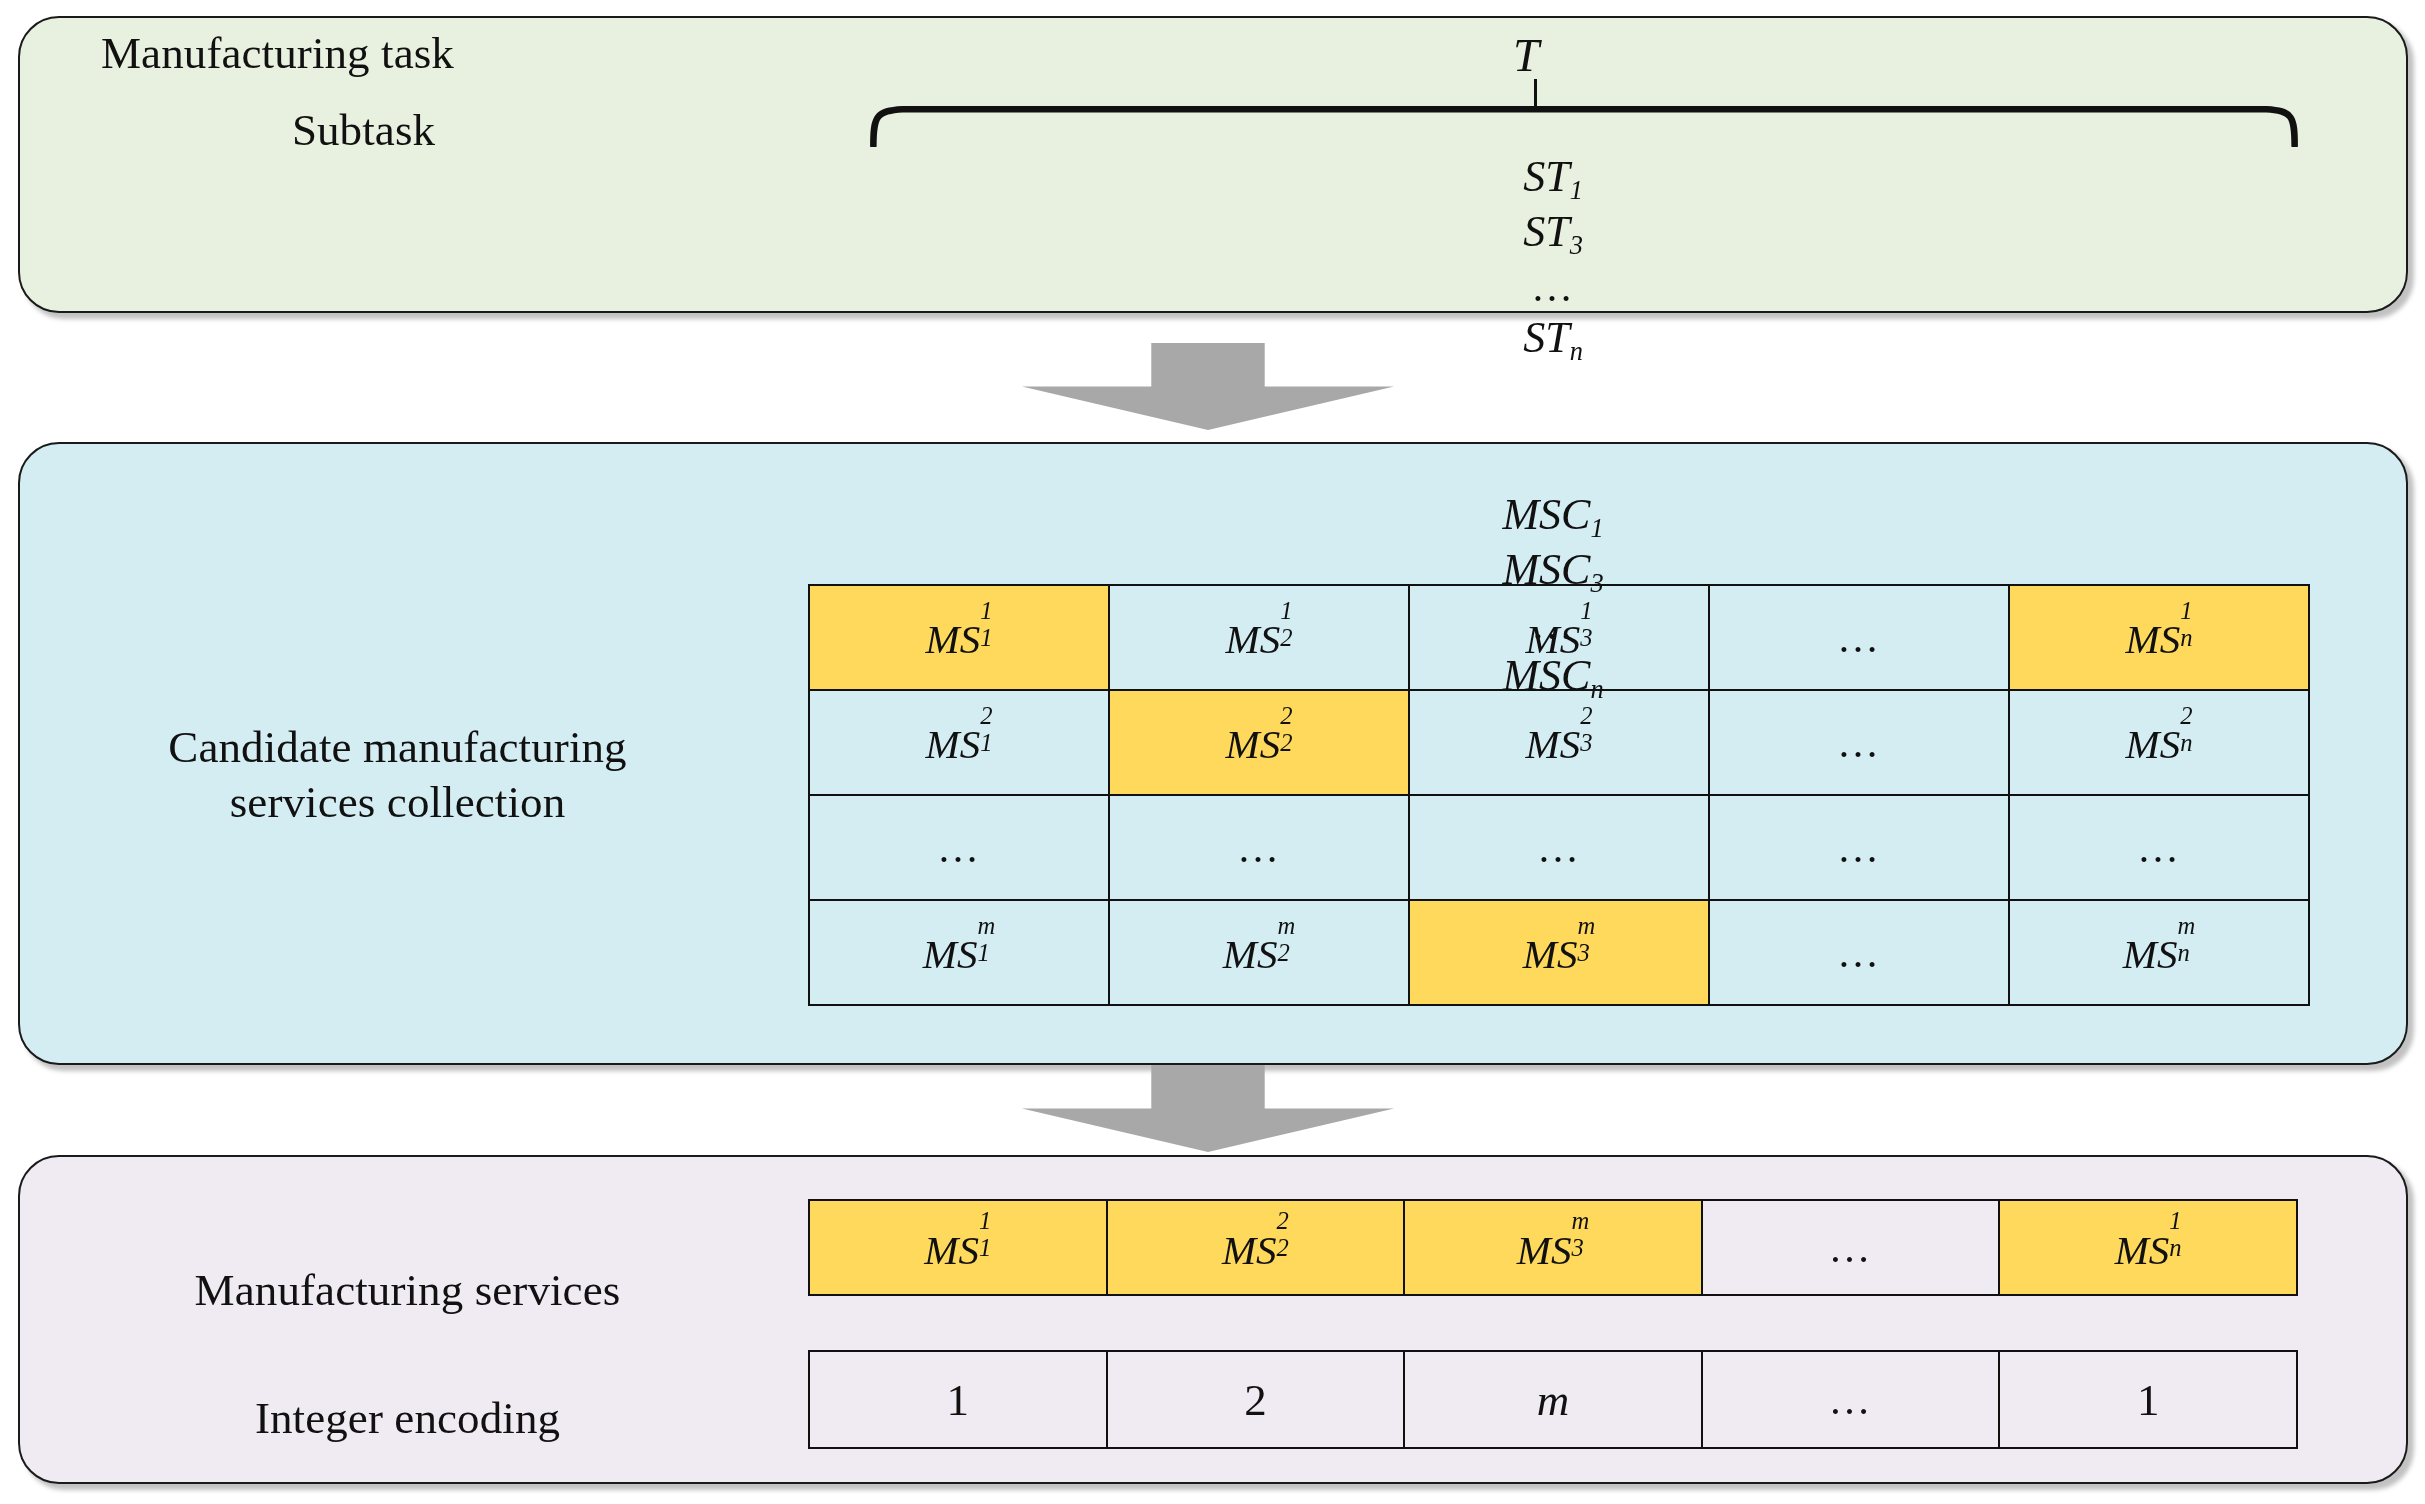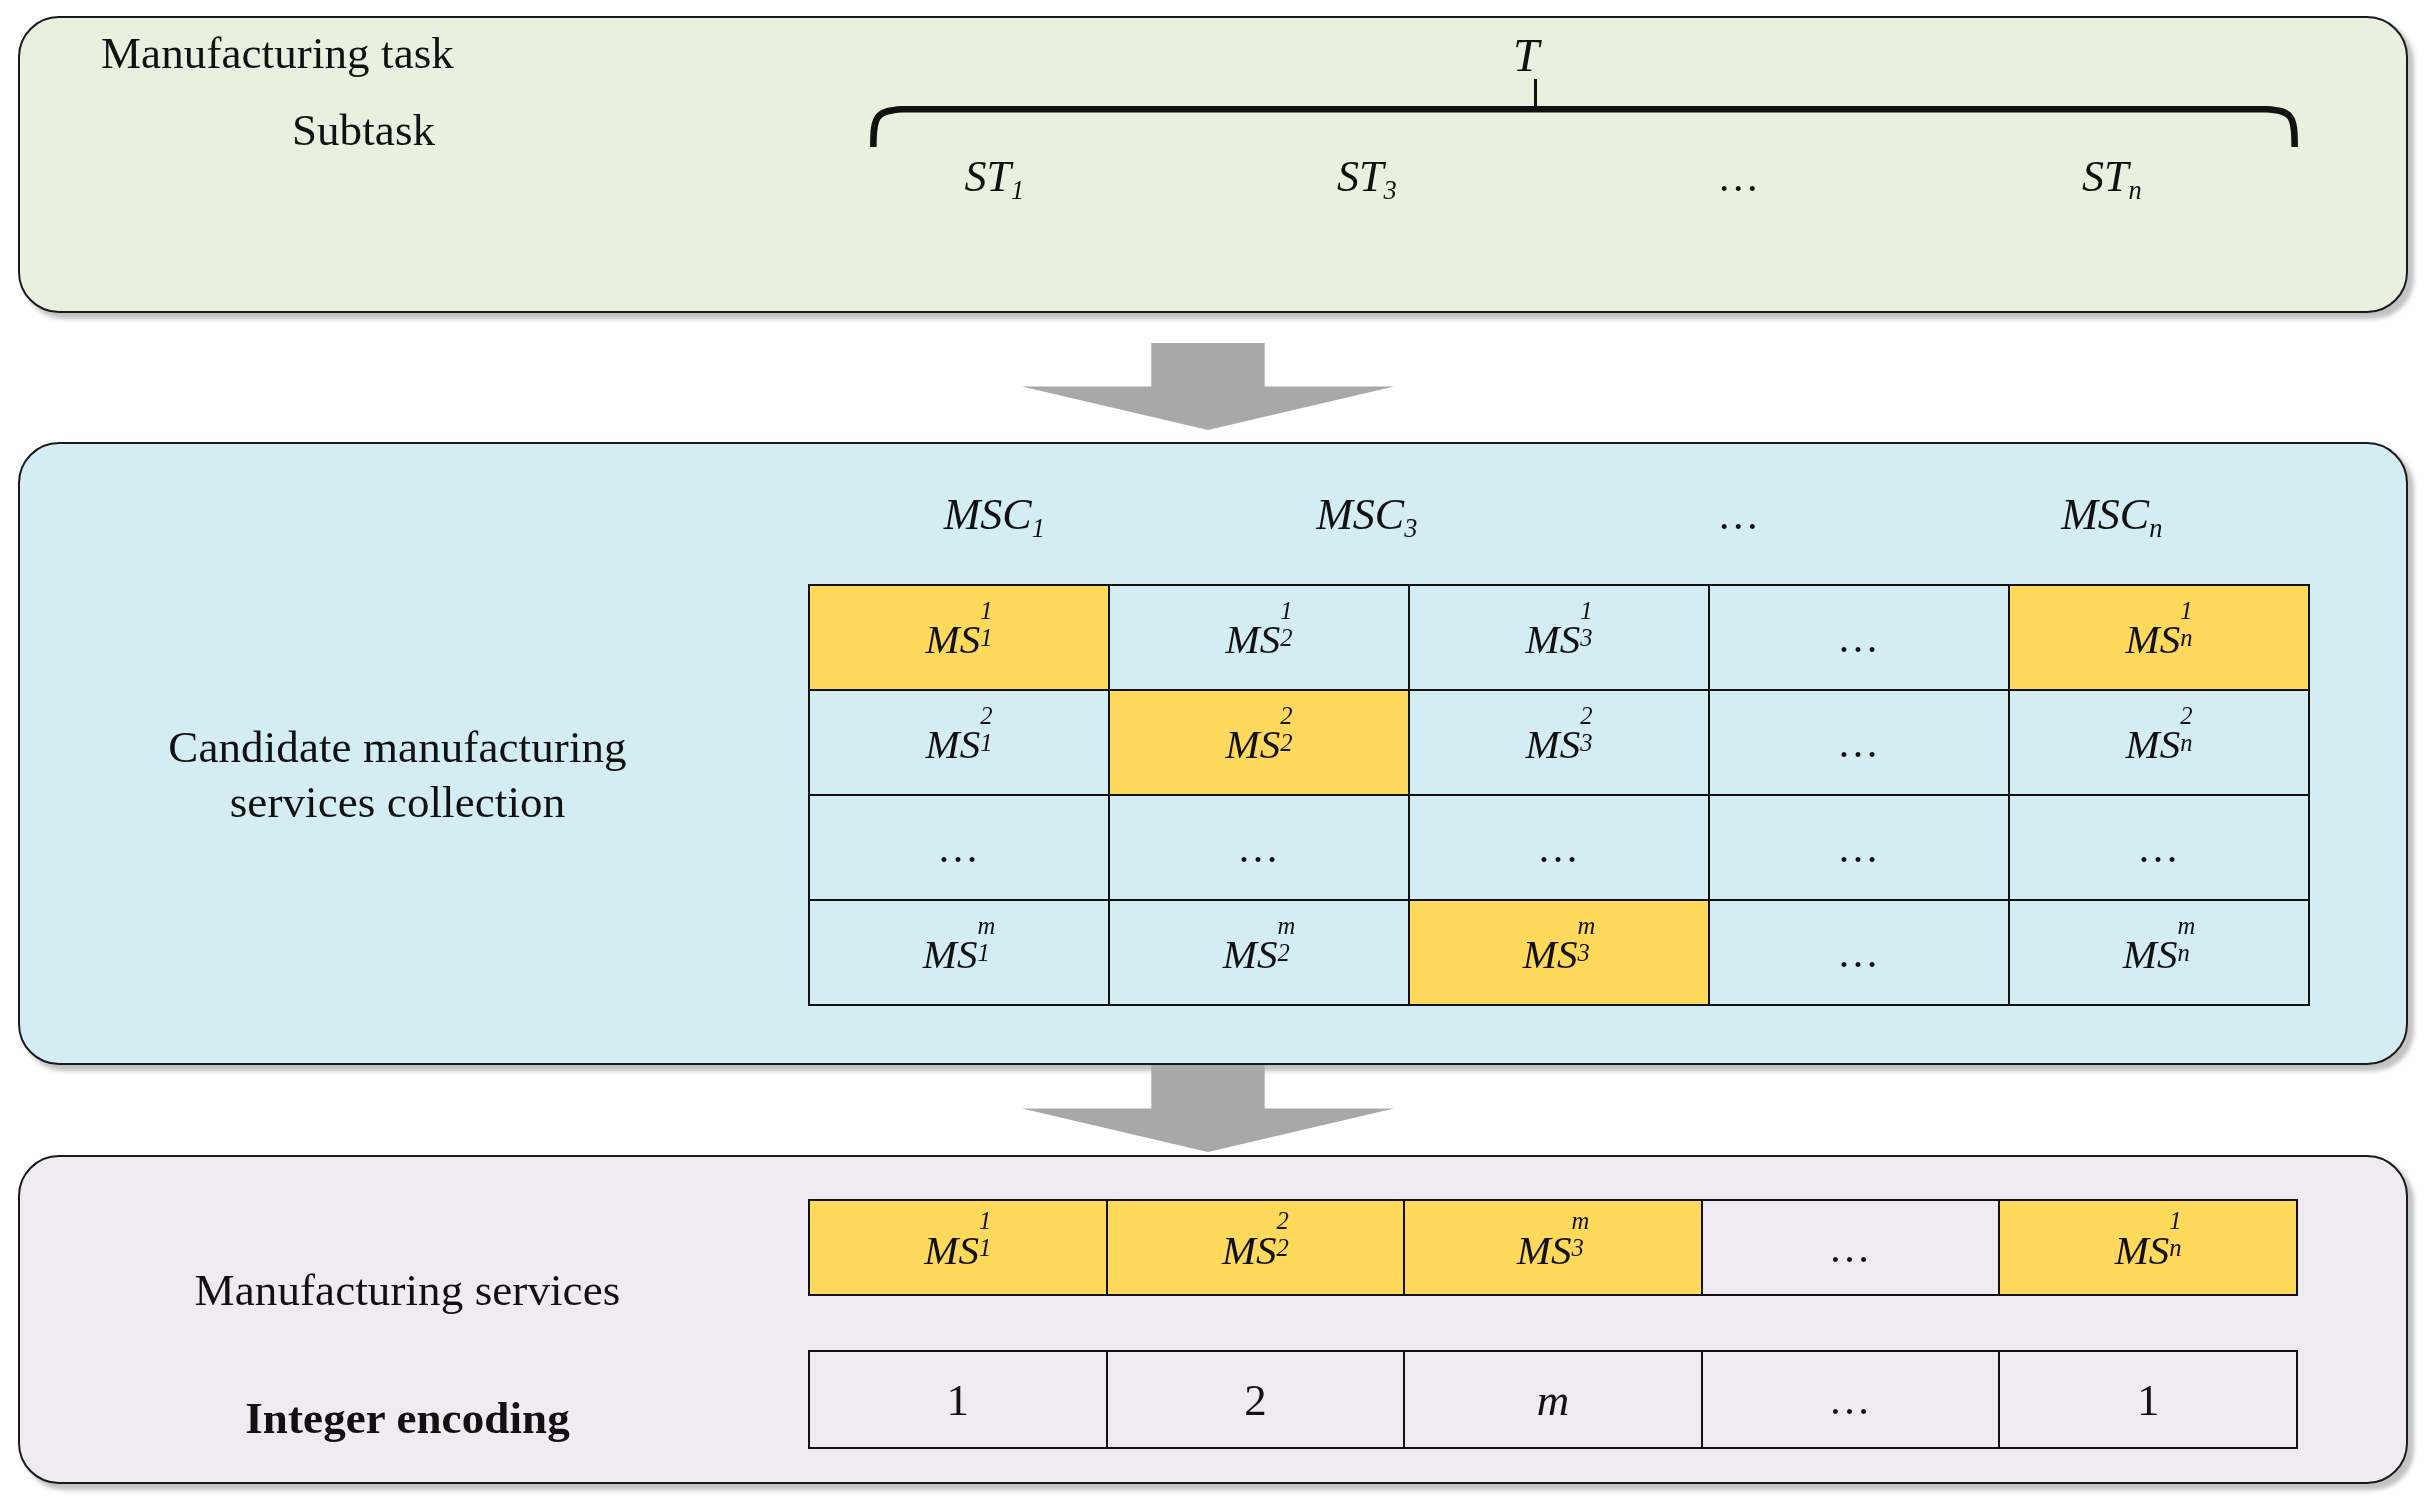--- a/index.html
+++ b/index.html
@@ -34,21 +34,21 @@
     font-size: 45px;
     line-height: 1.22;
     white-space: pre-line;
     text-align: center;
     letter-spacing: 0.1px;
   }
   #label-manufacturing-task { left: 65px;  top: 25.5px;  width: 597px; text-align: left; margin-left: 36px; }
   #label-subtask            { left: 65px;  top: 103px; width: 597px; }
   #label-candidate          { left: 30px;  top: 684px; width: 735px; margin-top: 36px; }
   #label-ms                 { left: 40px;  top: 1263px; width: 735px; }
-  #label-integer            { left: 40px;  top: 1391px; width: 735px; font-weight: bold; }
+  #label-integer            { left: 40px;  top: 1391px; width: 735px; }
 
   
   .sym {
     font-style: italic;
     font-family: "Liberation Serif", "DejaVu Serif", serif;
   }
   #task-T {
     position: absolute;
     left: 1513px; top: 28px;
     font-size: 47px;
@@ -65,20 +65,21 @@
     position: absolute;
     left: 869px; top: 102px;
     width: 1430px; height: 45px;
   }
   #brace-wrap svg { display: block; width: 100%; height: 100%; }
 
   
   .hdr-row {
     position: absolute;
     display: flex;
+    flex-direction: column;
   }
   .hdr-cell {
     flex: 1 1 0;
     text-align: center;
     font-size: 44px;
     font-style: italic;
     color: #111;
     white-space: nowrap;
   }
   #subtask-row { left: 808px; top: 151px; width: 1490px; }

